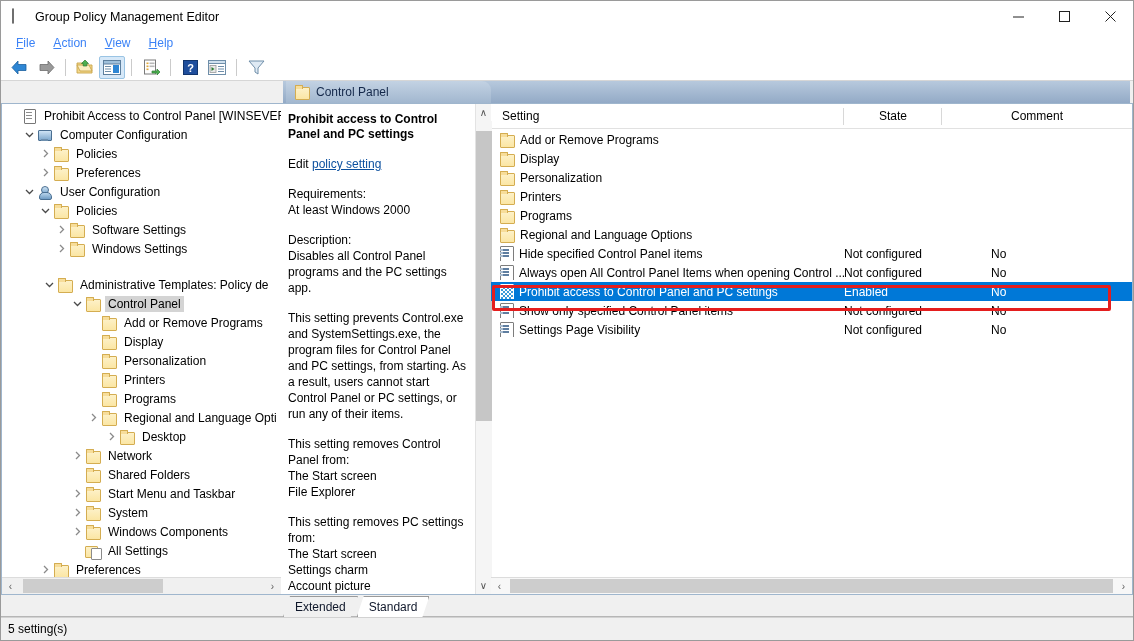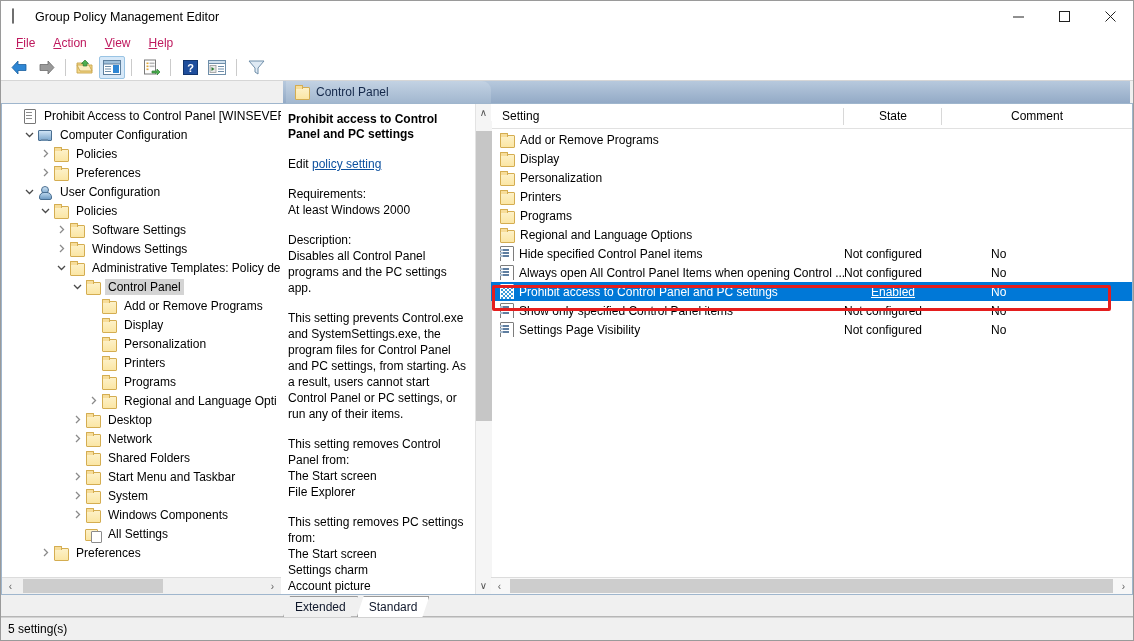--- a/index.html
+++ b/index.html
@@ -78,21 +78,21 @@
     height: 22px;
     background: #fff;
     display: flex;
     align-items: center;
     padding-left: 6px;
     flex: 0 0 auto;
   }
   .menu-item {
     padding: 2px 9px;
     font-size: 12px;
-    color: #be185d;
+    color: #3b82f6;
     white-space: nowrap;
   }
   .menu-item u { text-decoration: underline; }
 
   
   .toolbar {
     height: 27px;
     background: #fff;
     border-bottom: 1px solid #d6d6d6;
     display: flex;
@@ -646,21 +646,21 @@
           </div>
           <div class="tnode" style="padding-left: 52px;">
             <span class="twist">
               <svg width="9" height="9" viewBox="0 0 9 9">
                 <path d="M3 1 L6.5 4.5 L3 8" fill="none" stroke="#8a8a8a" stroke-width="1.3"></path>
               </svg>
             </span>
             <span class="ico ico-folder"></span>
             <span class="tlabel">Windows Settings</span>
           </div>
-          <div class="tnode" style="padding-left: 52px;">
+          <div class="tnode" style="padding-left: 40px; margin-top: 17px;">
             <span class="twist">
               <svg width="9" height="9" viewBox="0 0 9 9">
                 <path d="M1 3 L4.5 6.5 L8 3" fill="none" stroke="#4a4a4a" stroke-width="1.3"></path>
               </svg>
             </span>
             <span class="ico ico-folder"></span>
             <span class="tlabel">Administrative Templates: Policy de</span>
           </div>
           <div class="tnode selected" style="padding-left: 68px;">
             <span class="twist">
@@ -698,21 +698,21 @@
           </div>
           <div class="tnode" style="padding-left: 84px;">
             <span class="twist">
               <svg width="9" height="9" viewBox="0 0 9 9">
                 <path d="M3 1 L6.5 4.5 L3 8" fill="none" stroke="#8a8a8a" stroke-width="1.3"></path>
               </svg>
             </span>
             <span class="ico ico-folder"></span>
             <span class="tlabel">Regional and Language Opti</span>
           </div>
-          <div class="tnode" style="padding-left: 68px;">
+          <div class="tnode" style="padding-left: 68px; margin-left: 34px;">
             <span class="twist">
               <svg width="9" height="9" viewBox="0 0 9 9">
                 <path d="M3 1 L6.5 4.5 L3 8" fill="none" stroke="#8a8a8a" stroke-width="1.3"></path>
               </svg>
             </span>
             <span class="ico ico-folder"></span>
             <span class="tlabel">Desktop</span>
           </div>
           <div class="tnode" style="padding-left: 68px;">
             <span class="twist">
@@ -882,21 +882,21 @@
               <span class="txt">Always open All Control Panel Items when opening Control ...</span>
             </div>
             <div class="cell-state">Not configured</div>
             <div class="cell-comment" style="padding-left: 49px;">No</div>
           </div>
           <div class="lrow selected">
             <div class="cell-setting">
               <span class="ico-setting sel"></span>
               <span class="txt">Prohibit access to Control Panel and PC settings</span>
             </div>
-            <div class="cell-state" style="text-align: center; text-decoration: underline;">Enabled</div>
+            <div class="cell-state" style="">Enabled</div>
             <div class="cell-comment" style="padding-left: 49px;">No</div>
           </div>
           <div class="lrow">
             <div class="cell-setting">
               <span class="ico-setting"></span>
               <span class="txt">Show only specified Control Panel items</span>
             </div>
             <div class="cell-state">Not configured</div>
             <div class="cell-comment" style="padding-left: 49px;">No</div>
           </div>

